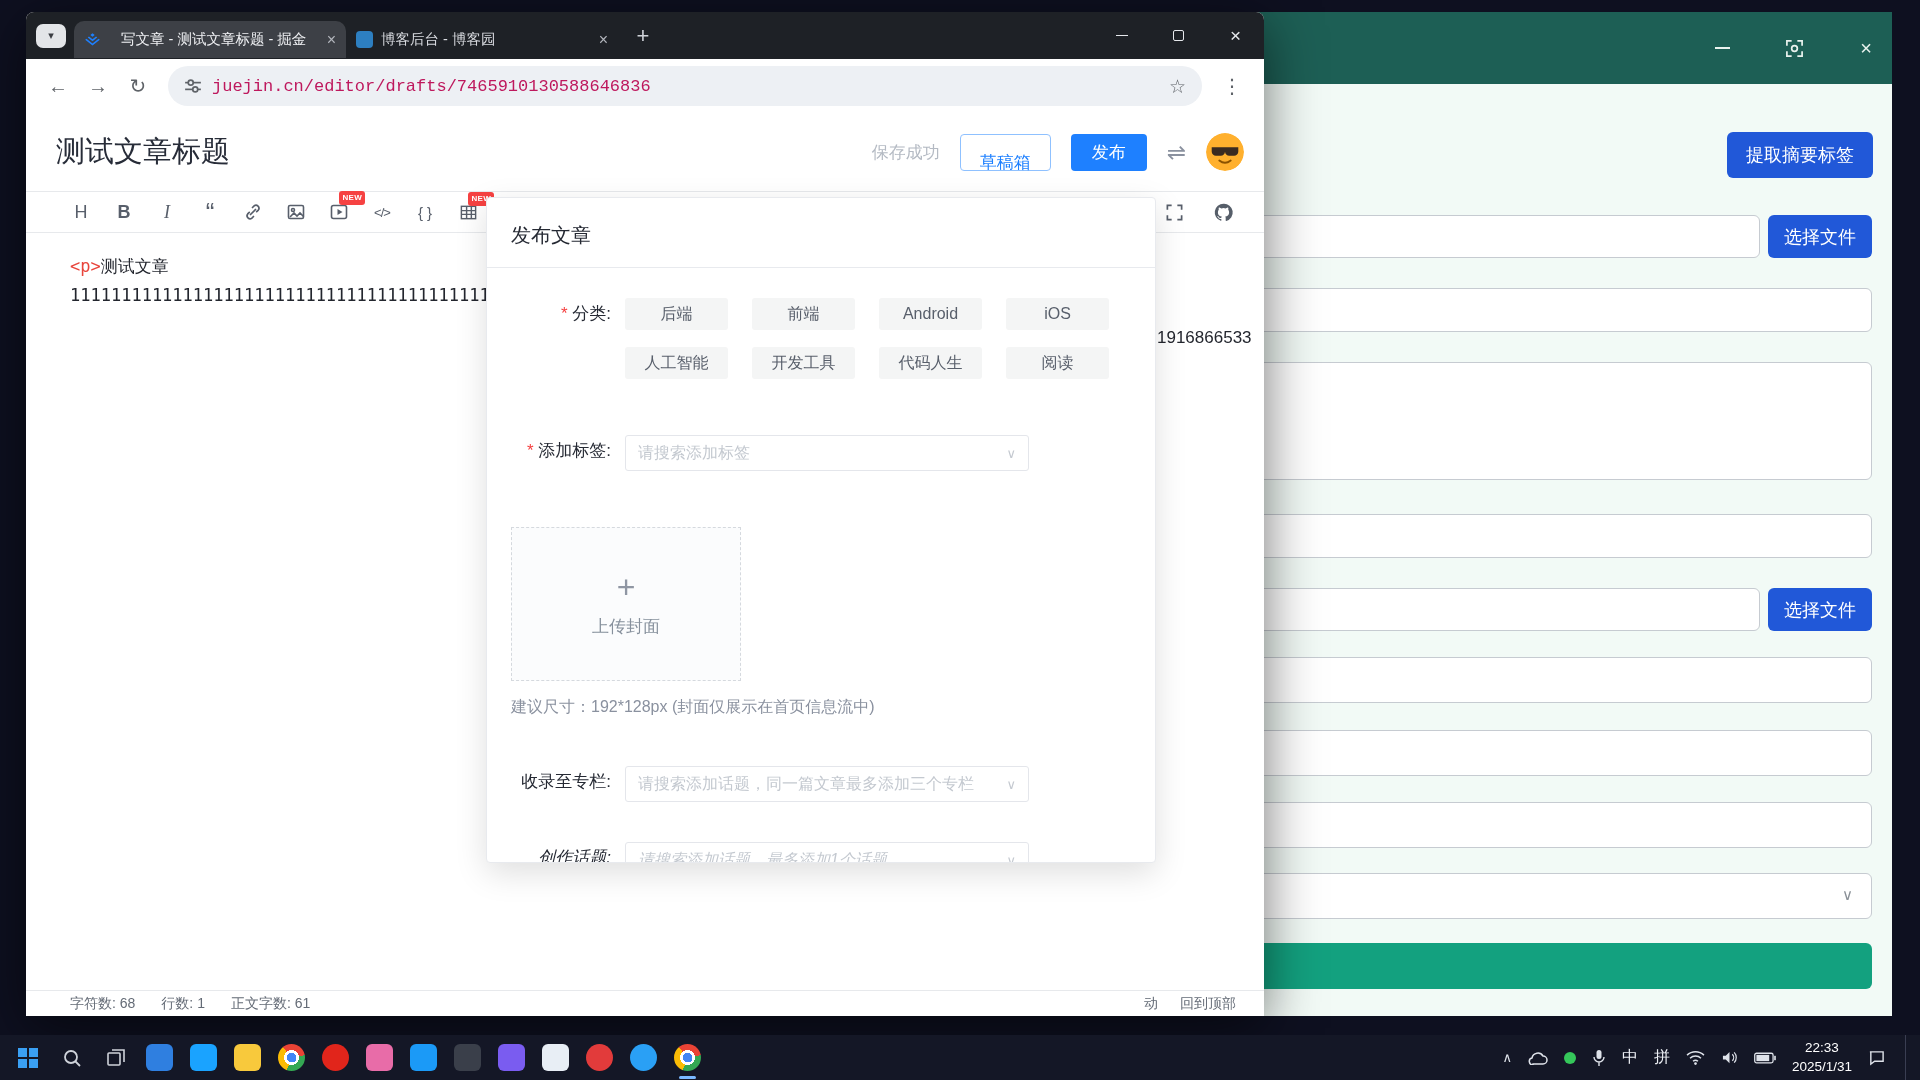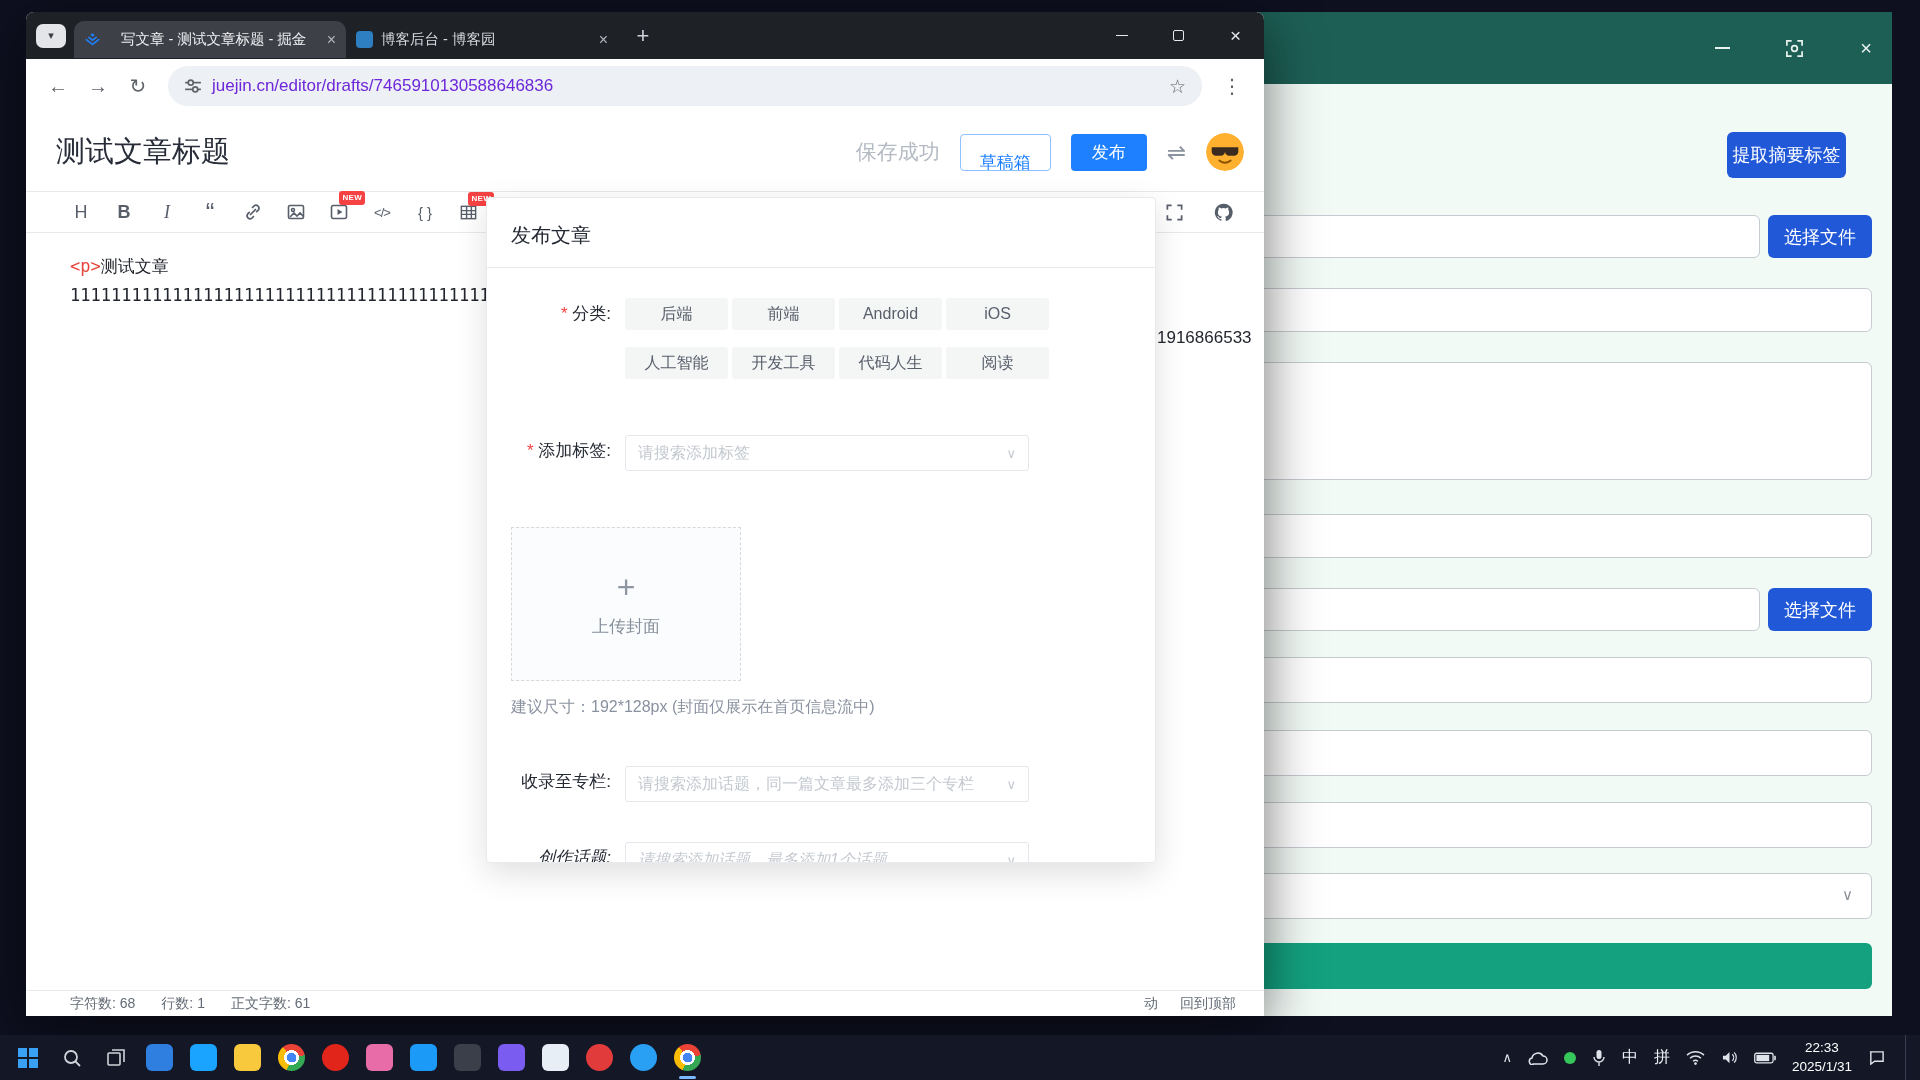--- a/index.html
+++ b/index.html
@@ -42,30 +42,30 @@
   .win-ctls { margin-left:auto; display:flex; height:47px; }
   .wc { width:57px; display:flex; align-items:center; justify-content:center; color:#e6e8ec; font-size:15px; }
   .wc .wc-min { display:block; width:12px; border-top:1.6px solid #e6e8ec; }
   .wc .wc-max { display:block; width:11px; height:11px; border:1.6px solid #e6e8ec; border-radius:2px; }
 
   .navbar { height:54px; background:#fff; display:flex; align-items:center; padding:0 14px; gap:4px; }
   .nbtn { width:36px; height:36px; border-radius:50%; display:flex; align-items:center;
     justify-content:center; color:#5f6368; font-size:20px; }
   .omnibox { flex:1; height:40px; background:#edf0f4; border-radius:20px; margin:0 8px;
     display:flex; align-items:center; padding:0 16px; gap:10px; }
-  .omni-url { font-size:17px; color:#6d28d9; }
+  .omni-url { font-size:17px; color:#be185d;font-family:Liberation Mono, monospace; }
   .omni-star { margin-left:auto; color:#5f6368; font-size:19px; }
 
   .page { position:relative; background:#fff; height:903px; border-radius:0; overflow:hidden; }
 
   .pg-header { height:79px; display:flex; align-items:center; padding:0 20px 0 30px;
     border-bottom:1px solid #e7e9ec; }
   .pg-title { font-size:29px; font-weight:500; color:#272c38; }
   .hd-right { margin-left:auto; display:flex; align-items:center; gap:20px; }
-  .save-status { color:#b4bac3; font-size:21px; }
+  .save-status { color:#b4bac3; font-size:17px; }
   .btn-draft { height:37px; padding:16px 19px; background:#fff; border:1px solid #8fc1ff;
     color:#1e80ff; border-radius:4px; font-size:17px; font-family:inherit; }
   .btn-publish { height:37px; padding:0 21px; background:#1e80ff; border:none;
     color:#fff; border-radius:4px; font-size:17px; font-family:inherit; }
   .swap-icon { color:#8a919f; font-size:23px; }
   .avatar { width:38px; height:38px; border-radius:50%; overflow:hidden; flex:none; }
 
   .md-toolbar { height:41px; border-bottom:1px solid #e7e9ec; display:flex; align-items:center;
     padding:0 30px 0 44px; gap:21px; color:#585f6b; }
   .mi { width:22px; text-align:center; font-size:18px; position:relative; flex:none; line-height:1; }
@@ -93,21 +93,21 @@
   
   .popup { position:absolute; left:460px; top:185px; width:670px; height:666px; background:#fff;
     border:1px solid #e8eaee; border-radius:4px; box-shadow:0 10px 32px rgba(0,0,0,.13);
     z-index:40; overflow:hidden; }
   .pp-head { padding:24px 24px 18px; font-size:20px; color:#252933; border-bottom:1px solid #e8eaee; }
   .pp-body { padding:30px 24px 0; }
   .prow { display:flex; }
   .plab { width:100px; flex:none; text-align:right; margin-right:14px; font-size:17px;
     color:#252933; line-height:32px; white-space:nowrap; }
   .req::before { content:"* "; color:#f53f3f; }
-  .chips { display:flex; flex-wrap:wrap; gap:17px 4px; width:492px; }
+  .chips { display:flex; flex-wrap:wrap; gap:17px 24px; width:492px; }
   .chip { min-width:103px; height:32px; line-height:32px; text-align:center; background:#f4f5f5;
     color:#585f6b; border-radius:3px; font-size:16px; padding:0 10px; }
   .psel { width:404px; height:36px; border:1px solid #e4e6eb; border-radius:3px; position:relative;
     display:flex; align-items:center; padding:0 12px; color:#c4c9d0; font-size:16px; }
   .psel .chev { position:absolute; right:12px; color:#c4c9d0; font-size:13px; }
   .upload-box { width:230px; height:154px; border:1px dashed #d5d9de; background:#fbfcfd;
     display:flex; flex-direction:column; align-items:center; justify-content:center; gap:12px; }
   .up-plus { font-size:32px; color:#8f96a3; line-height:1; font-weight:300; }
   .up-txt { font-size:17px; color:#86909c; }
   .cover-hint { margin-top:16px; font-size:16px; color:#8a919f; }
@@ -148,21 +148,21 @@
             <path d="M2 7V2h5M13 2h5v5M18 13v5h-5M7 18H2v-5"></path>
               <circle cx="10" cy="10" r="3"></circle>
           </g>
         </svg>
       </div>
       <div class="bgw-ctl">
           <span>×</span>
         </div>
     </div>
     <div class="bgw-body">
-      <button class="bgw-btn-blue" style="left:727px; top:48px; width:119px; height:46px;">提取摘要标签</button>
+      <button class="bgw-btn-blue" style="left:727px; top:48px; width:146px; height:46px;">提取摘要标签</button>
 
       <div class="bgw-input" style="left:60px; top:131px; width:700px; height:43px;"></div>
       <button class="bgw-btn-blue" style="left:768px; top:131px; width:104px; height:43px;">选择文件</button>
 
       <div class="bgw-input" style="left:60px; top:204px; width:812px; height:44px;"></div>
       <div class="bgw-input" style="left:60px; top:278px; width:812px; height:118px;"></div>
       <div class="bgw-input" style="left:60px; top:430px; width:812px; height:44px;"></div>
 
       <div class="bgw-input" style="left:60px; top:504px; width:700px; height:43px;"></div>
       <button class="bgw-btn-blue" style="left:768px; top:504px; width:104px; height:43px;">选择文件</button>

